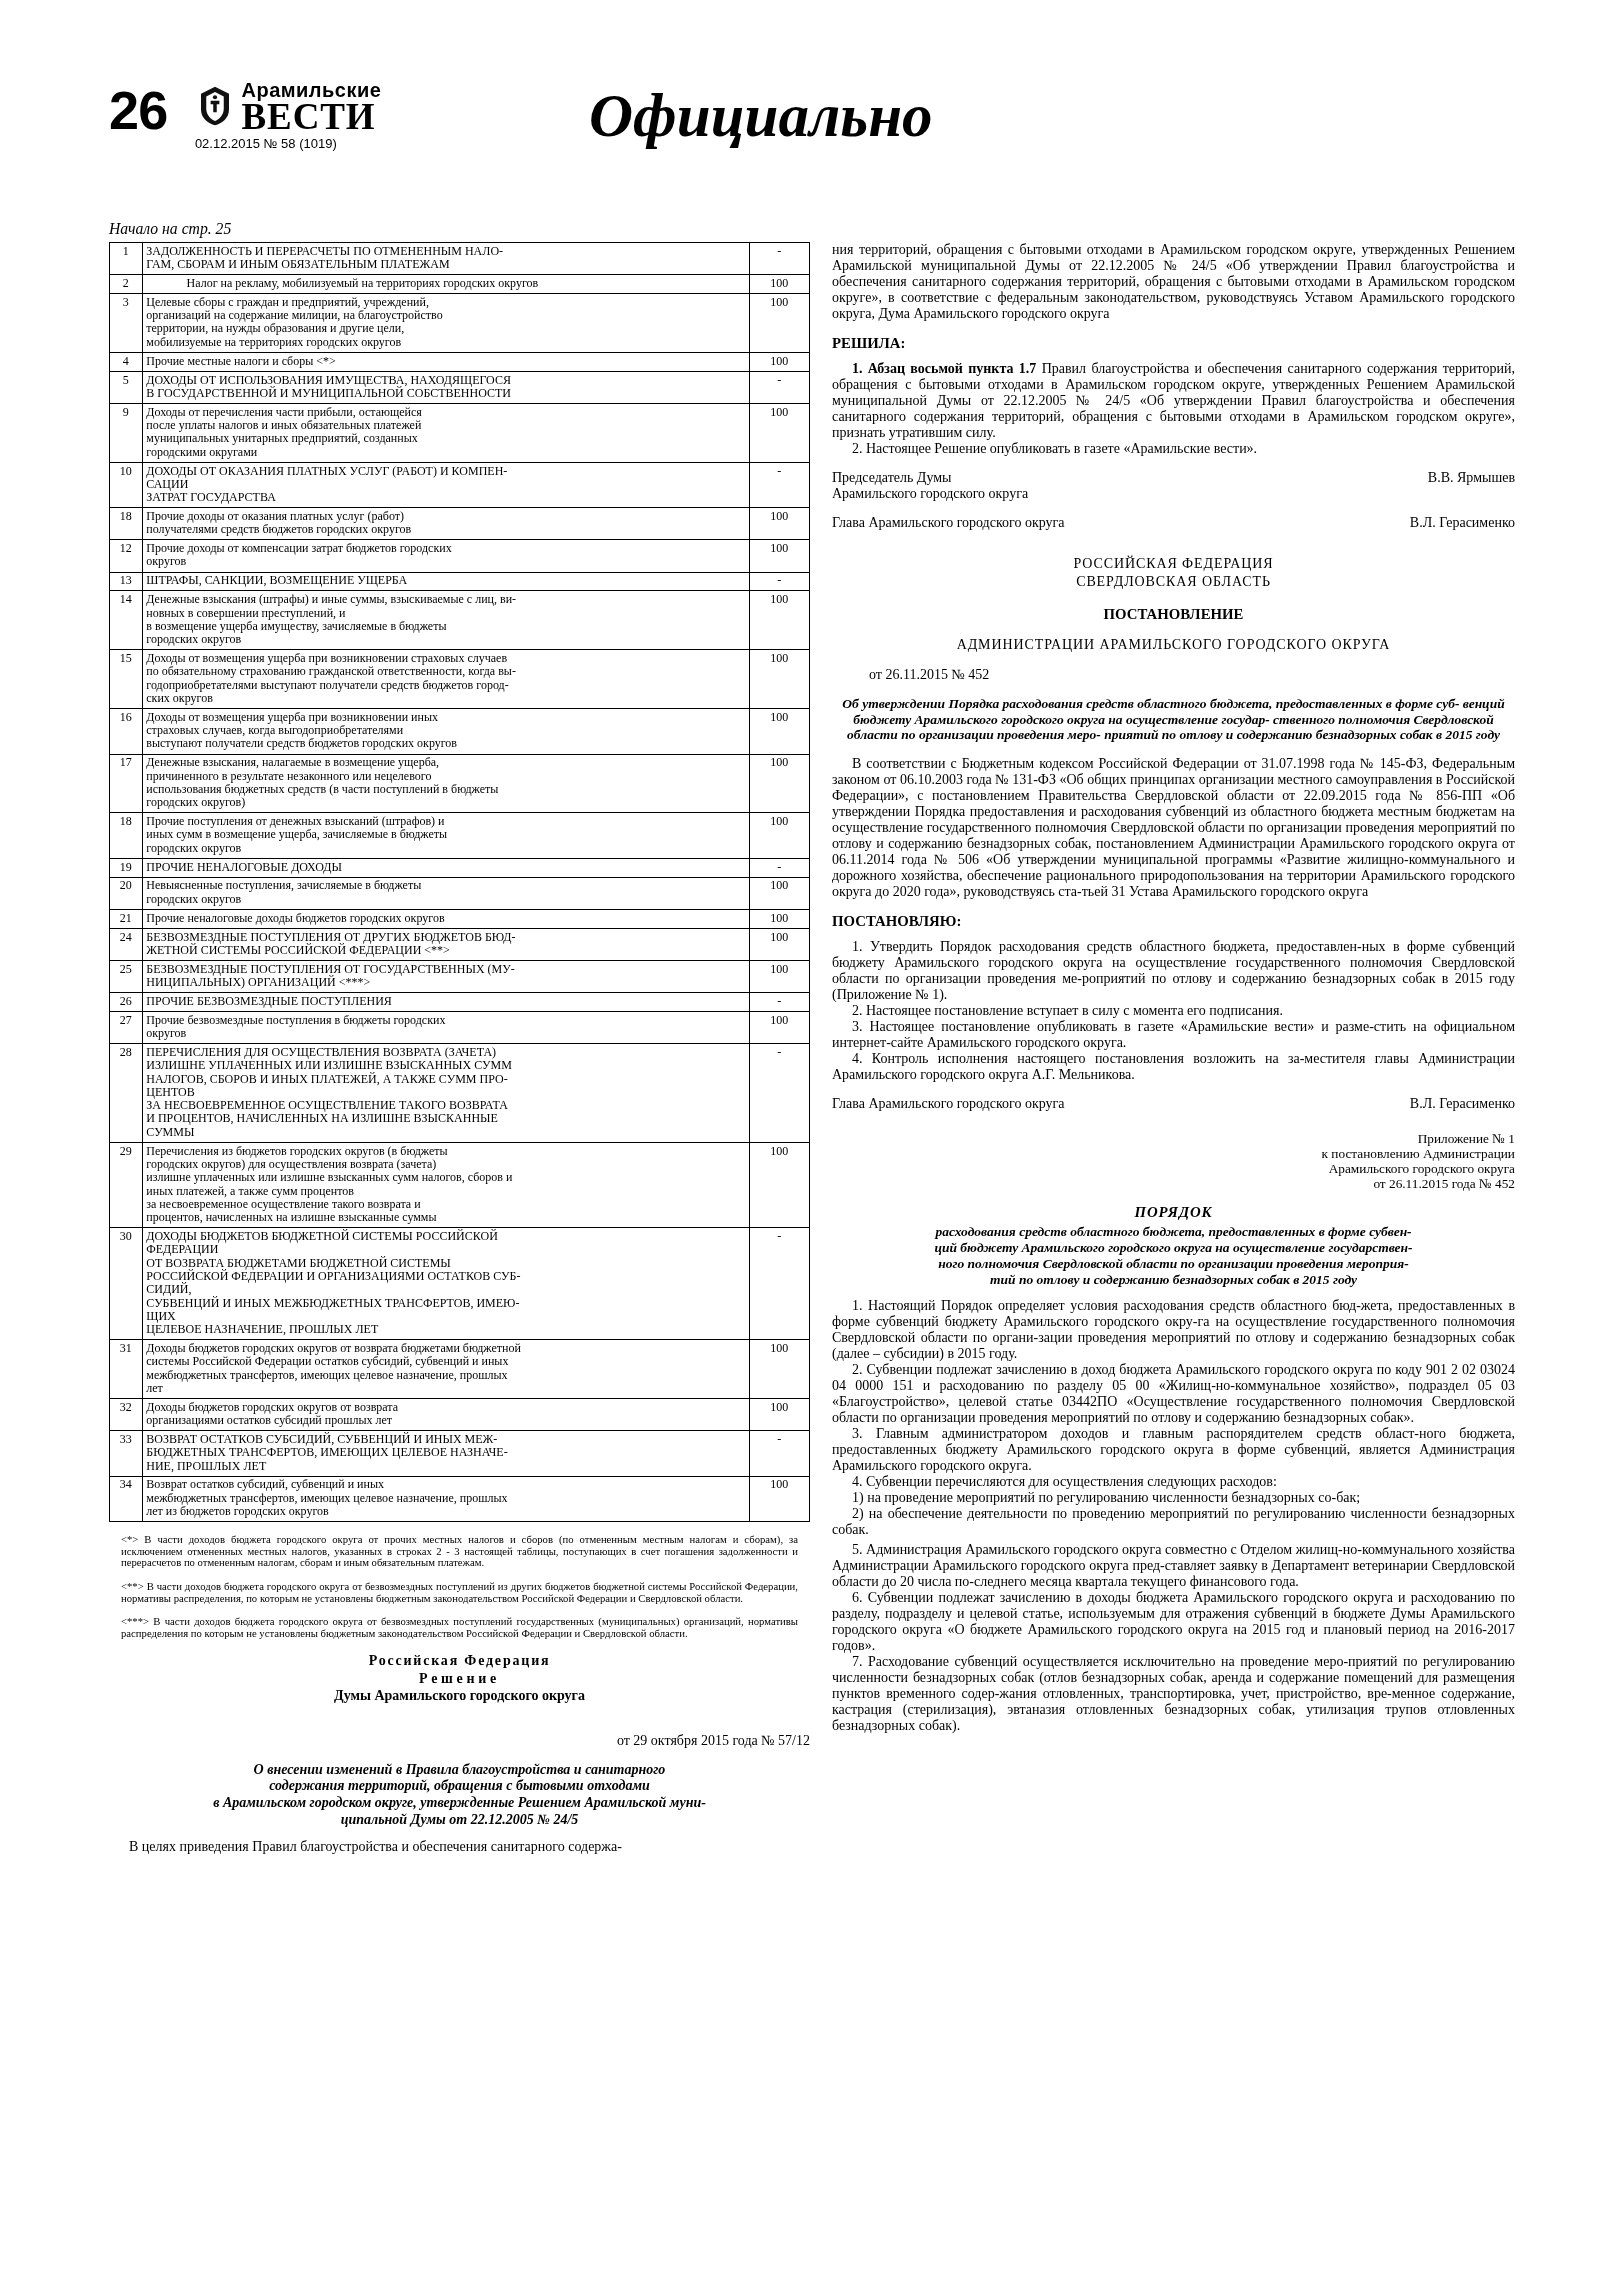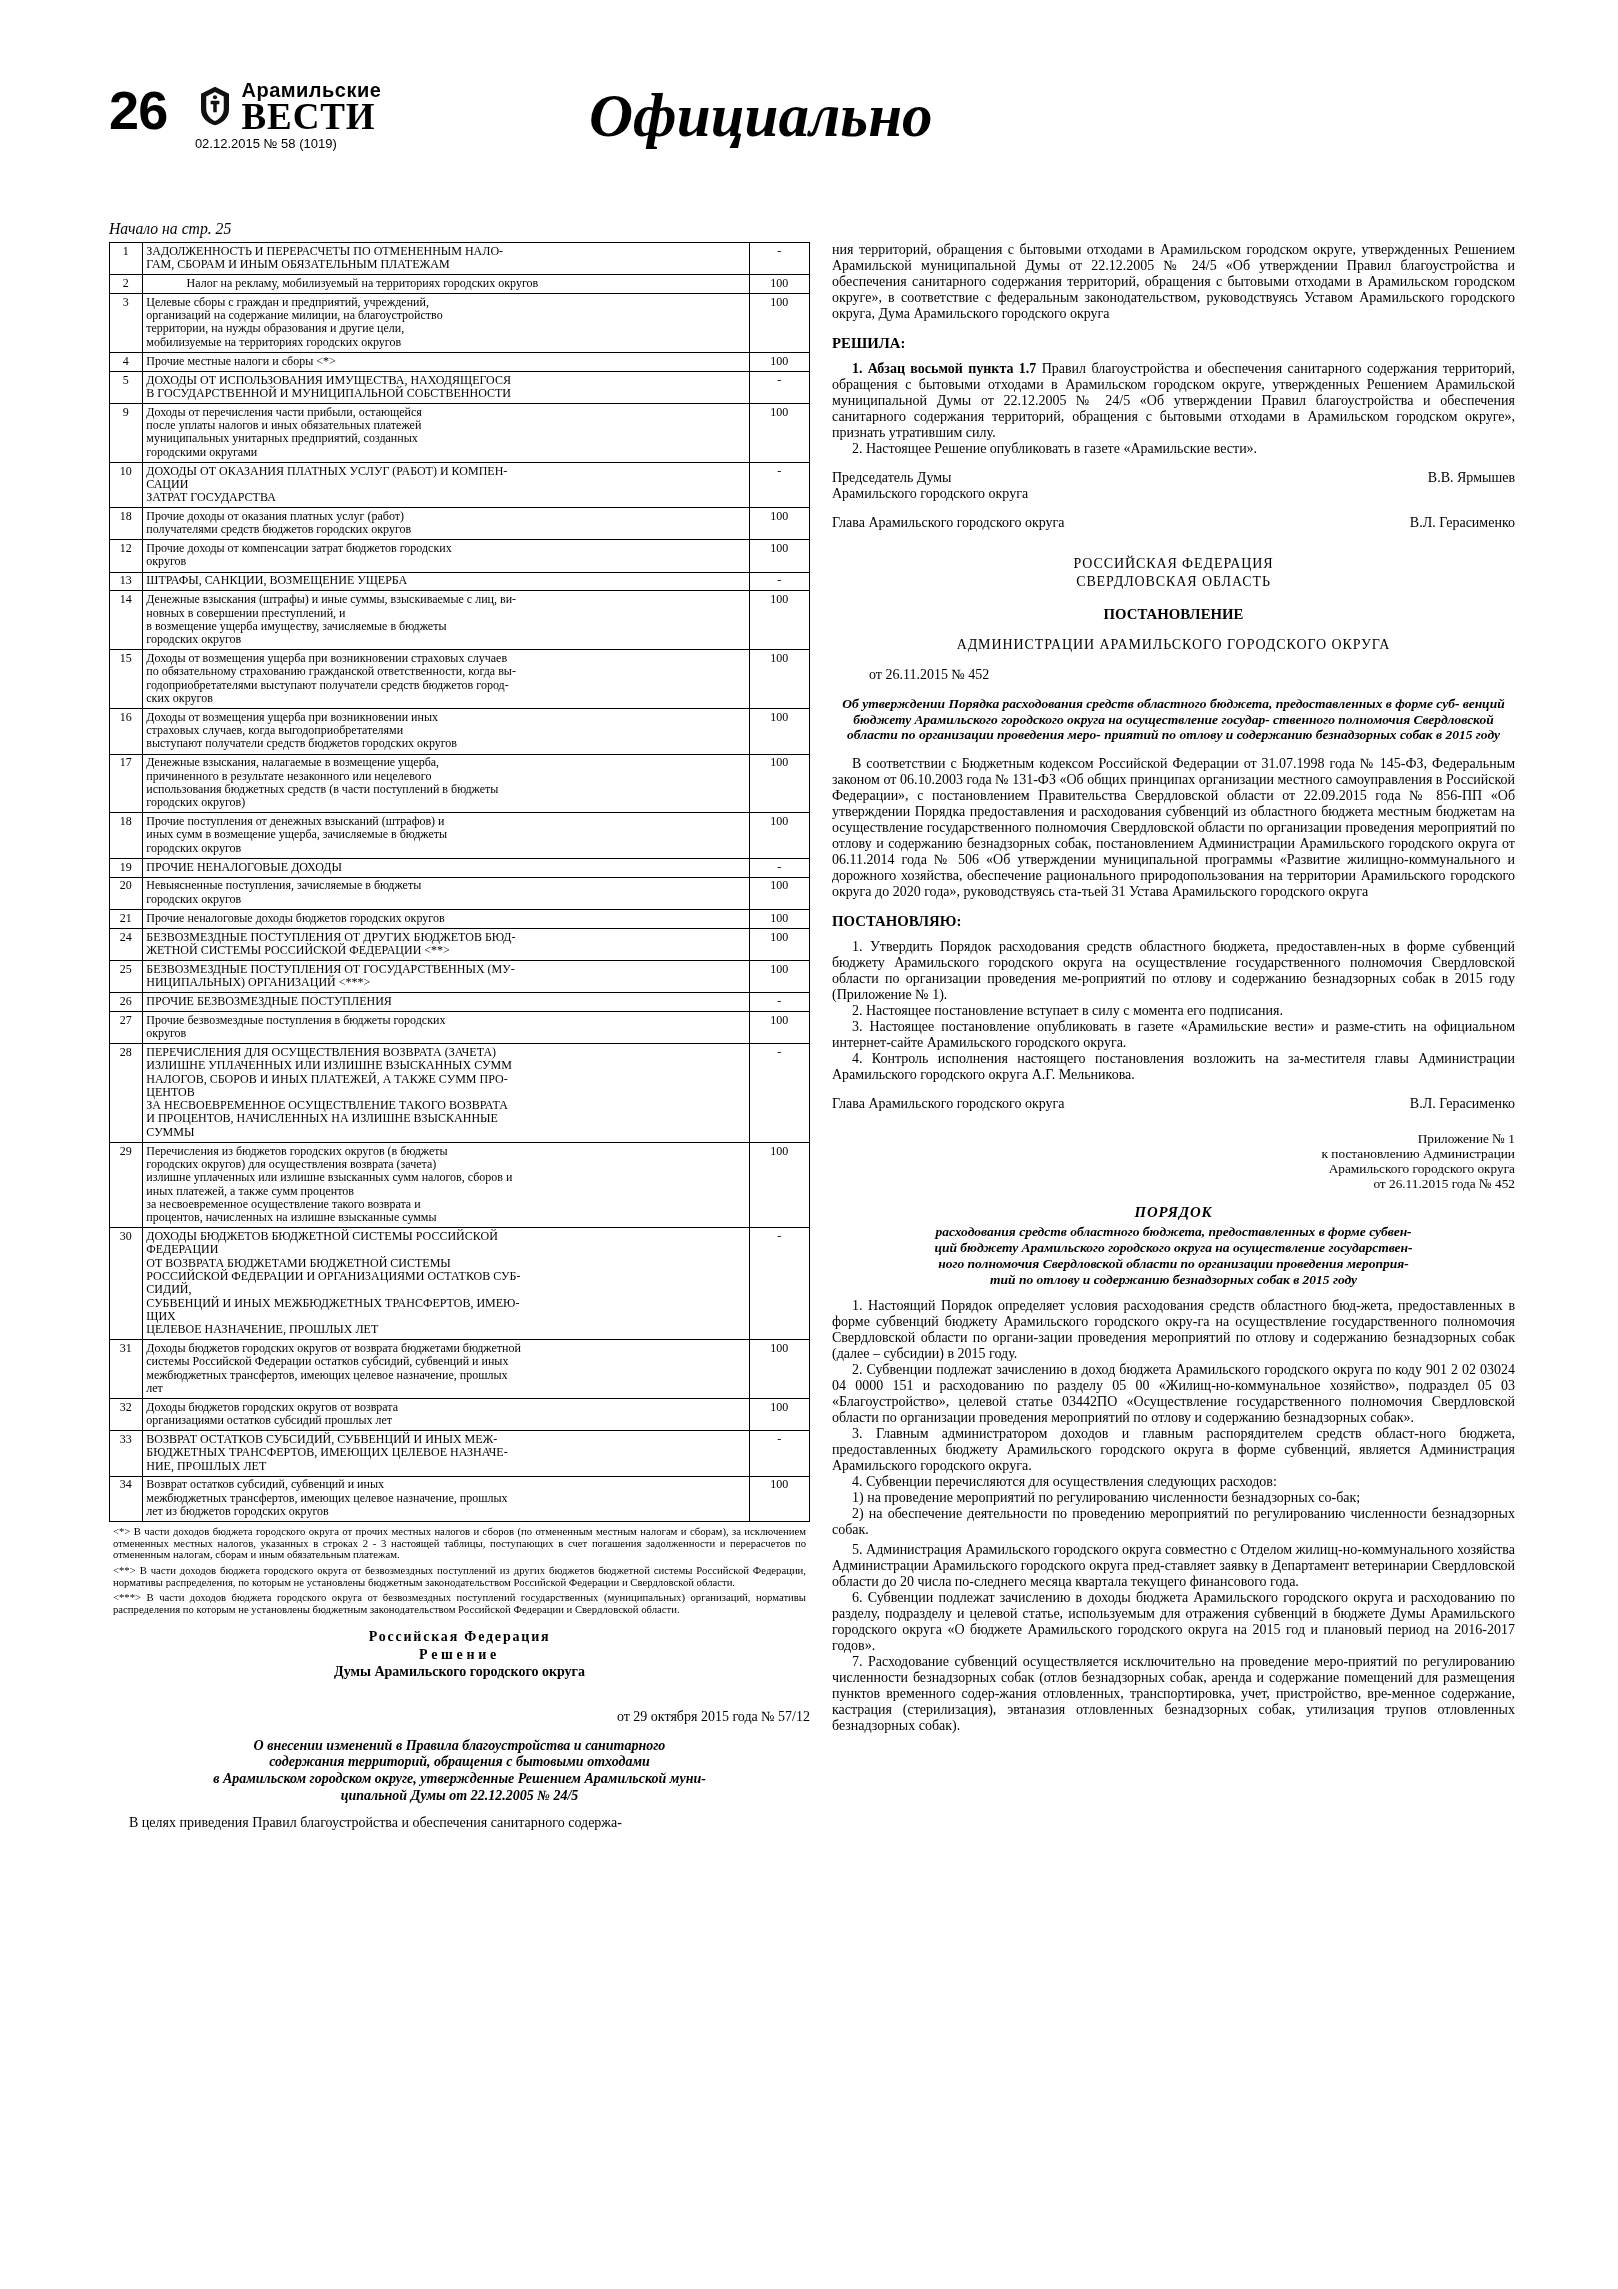--- a/index.html
+++ b/index.html
@@ -139,21 +139,21 @@
   }
 
   
   .footnotes {
     font-size: 10.7px;
     line-height: 11.6px;
     margin-top: 2.8px;
     text-align: justify;
   }
   .footnotes p {
-    margin: 4px;
+    margin: 12px;
   }
   .blk {
     margin-top: 13px;
   }
   .rf-head {
     text-align: center;
     font-weight: bold;
     font-size: 14px;
     line-height: 17.5px;
     letter-spacing: 1.8px;

